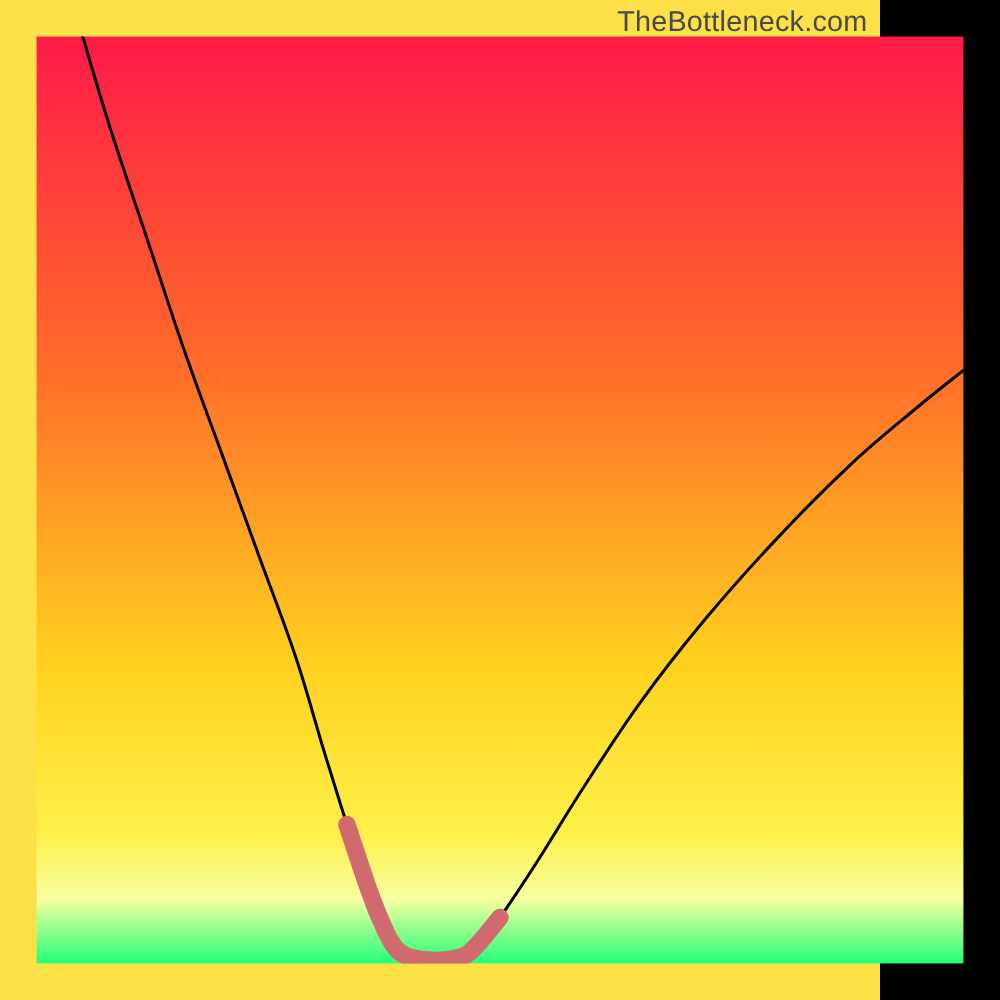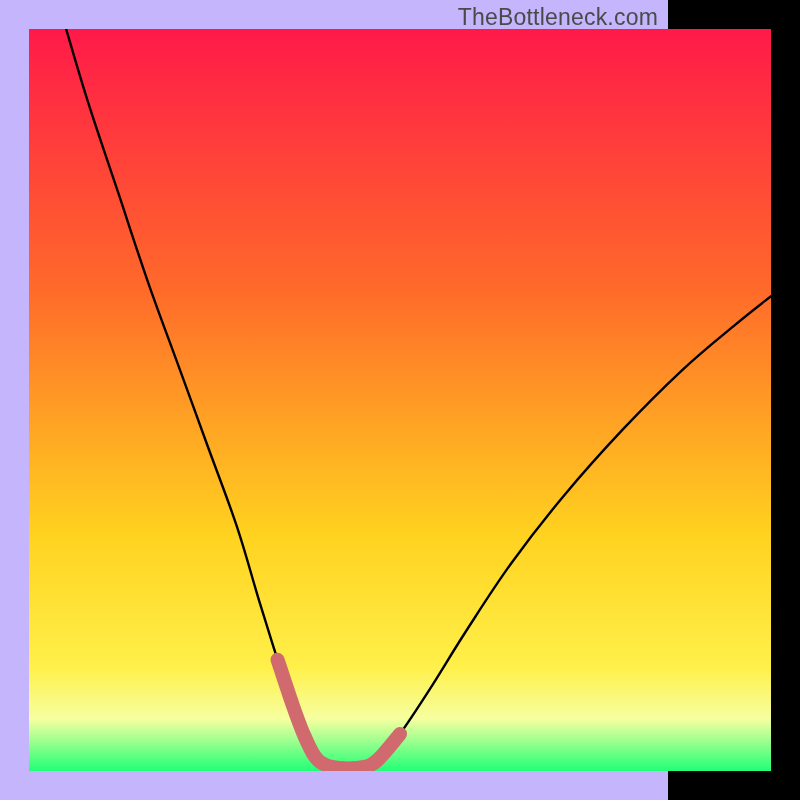--- a/index.html
+++ b/index.html
@@ -8,21 +8,22 @@
     width: 800px;
     height: 800px;
     background: #000;
     font-family: Arial, Helvetica, sans-serif;
     overflow: hidden;
   }
   .frame {
     position: relative;
     width: 668px;
     height: 800px;
-    background: #c4b5fd;
+    background: #fde047;
+    padding-left: 36px;
   }
   .watermark {
     position: absolute;
     top: 4px;
     right: 10px;
     color: #4a4a4a;
     font-size: 23px;
     font-weight: 400;
     letter-spacing: 0.2px;
     z-index: 10;

